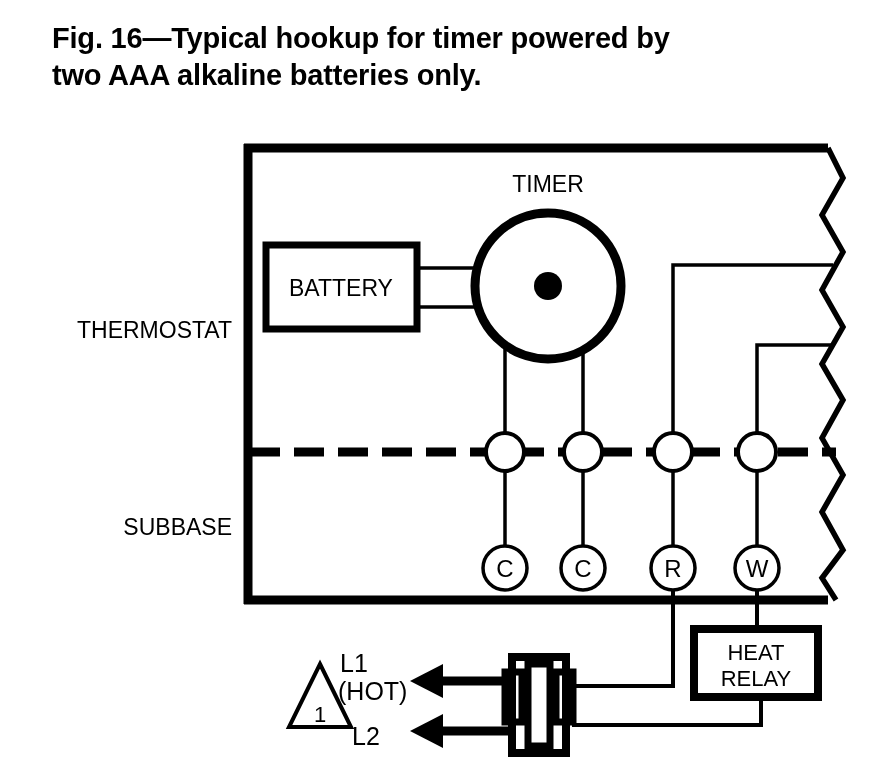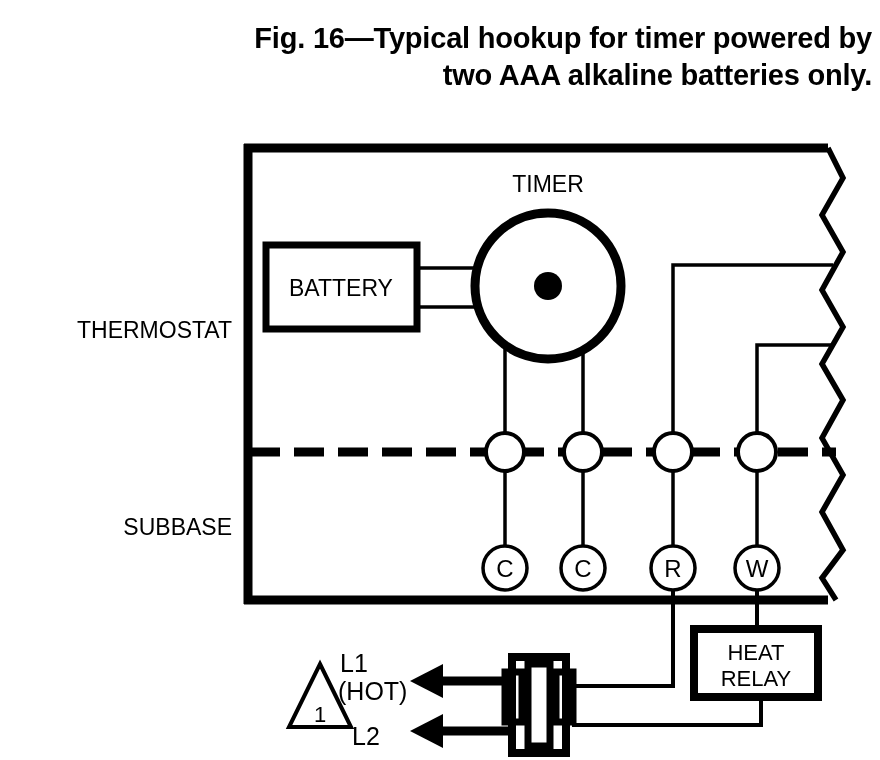--- a/index.html
+++ b/index.html
@@ -12,21 +12,20 @@
     height: 760px;
     font-family: "Liberation Sans", sans-serif;
     color: #000000;
     position: relative;
     overflow: hidden;
   }
   #page {
     position: relative;
     width: 782px;
     height: 760px;
-    text-align: right;
   }
   #figure-title {
     position: absolute;
     left: 52px;
     top: 20px;
     width: 820px;
     font-size: 29px;
     font-weight: bold;
     line-height: 1.28;
     letter-spacing: -0.2px;

